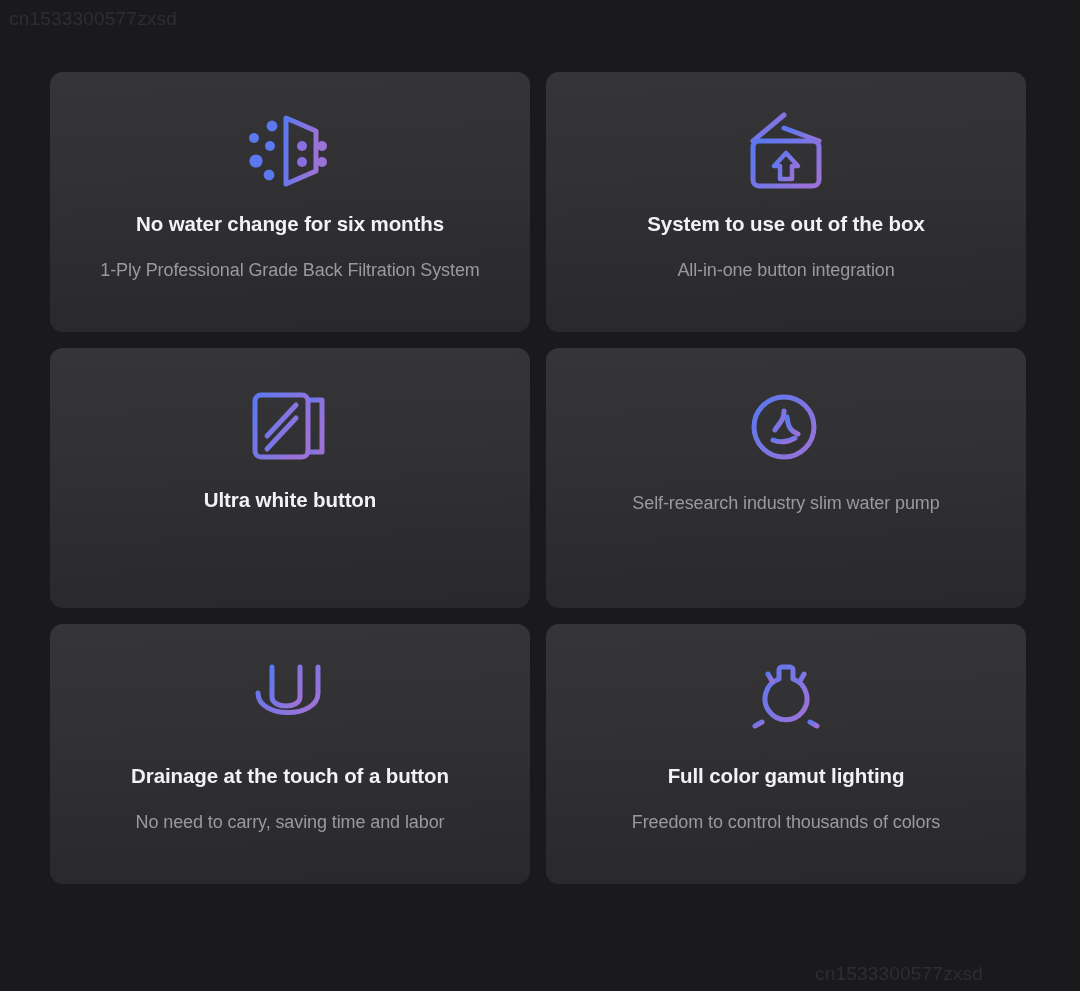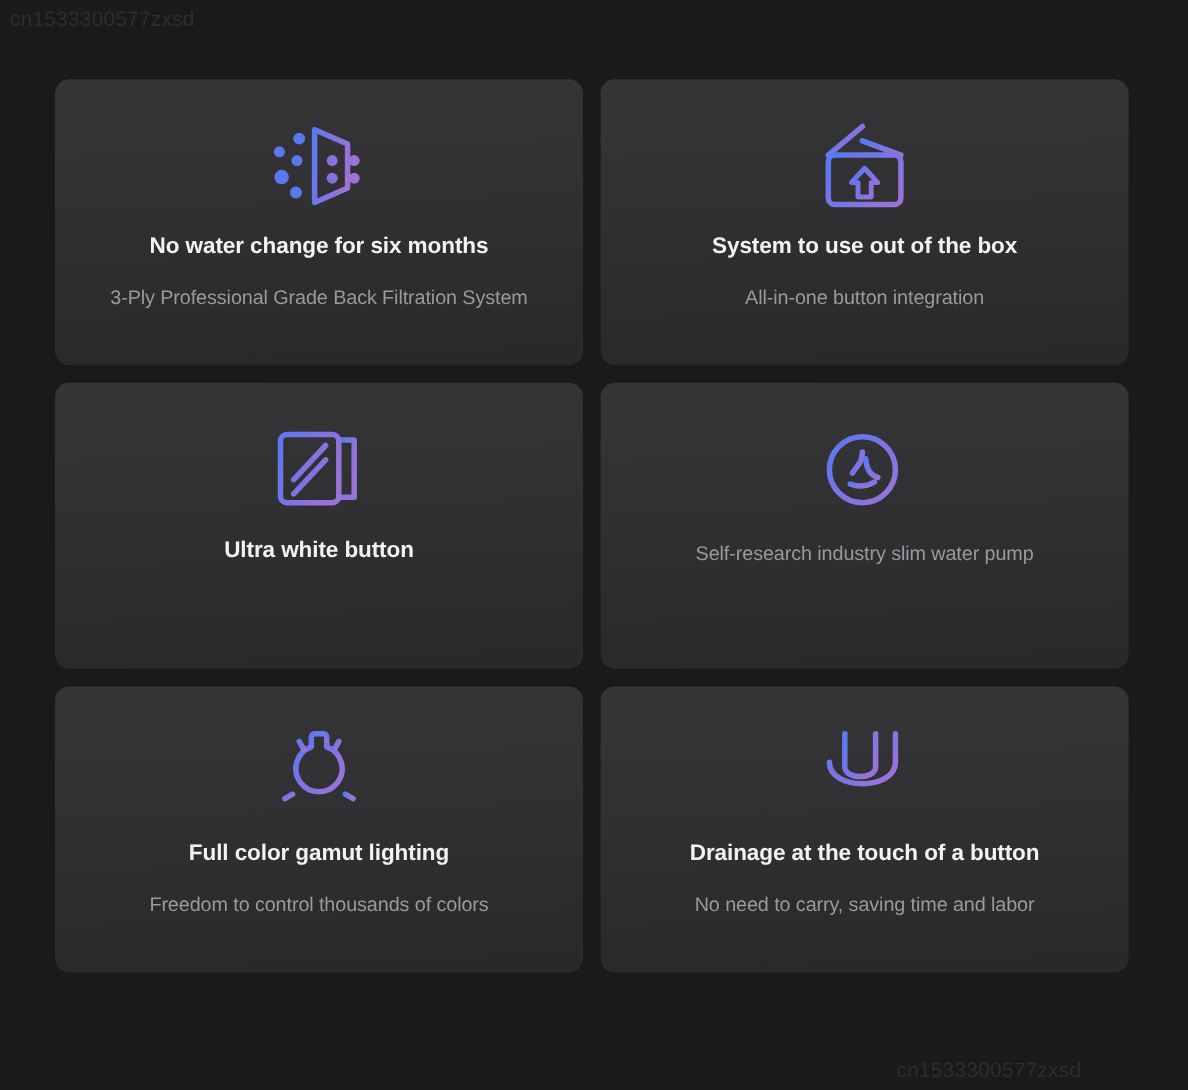--- a/index.html
+++ b/index.html
@@ -116,21 +116,21 @@
         <circle cx="10" cy="48" r="6.6" fill="#5b78f0"></circle>
         <circle cx="23" cy="62" r="5.4" fill="#5b78f0"></circle>
 
         <circle cx="56" cy="33" r="5.0" fill="#8a6fdc"></circle>
         <circle cx="76" cy="33" r="5.0" fill="#9a72d8"></circle>
         <circle cx="56" cy="49" r="5.0" fill="#8a6fdc"></circle>
         <circle cx="76" cy="49" r="5.0" fill="#9a72d8"></circle>
       </svg>
     </div>
     <div class="card-title">No water change for six months</div>
-    <div class="card-sub">3-Ply Professional Grade Back Filtration System</div>
+    <div class="card-sub">1-Ply Professional Grade Back Filtration System</div>
   </div>
 
   <div class="card">
     <div class="icon-wrap">
       <svg width="78" height="80" viewBox="0 0 78 80" fill="none">
         <defs>
           <linearGradient id="g2" x1="0" y1="0.2" x2="1" y2="0.8">
             <stop offset="0%" stop-color="#5b78f0"></stop>
             <stop offset="100%" stop-color="#9a72d8"></stop>
           </linearGradient>
@@ -185,20 +185,43 @@
         <path d="M55 10 L73 10" stroke="url(#g4)" stroke-width="5" stroke-linecap="round"></path>
 
         <path d="M7 66 L25 66" stroke="url(#g4)" stroke-width="5" stroke-linecap="round"></path>
 
         <path d="M38 22 C38 32 33 34 29 41" stroke="url(#g4)" stroke-width="5" stroke-linecap="round" fill="none"></path>
         <path d="M52 45 C44 42 42 37 41 28" stroke="url(#g4)" stroke-width="5" stroke-linecap="round" fill="none"></path>
         <path d="M27 51 C34 54 42 53 49 49" stroke="url(#g4)" stroke-width="5" stroke-linecap="round" fill="none"></path>
       </svg>
     </div>
     <div class="card-sub">Self-research industry slim water pump</div>
+  </div>
+
+  <div class="card">
+    <div class="icon-wrap">
+      <svg width="80" height="80" viewBox="0 0 80 80" fill="none">
+        <defs>
+          <linearGradient id="g5" x1="0" y1="0" x2="1" y2="0.7">
+            <stop offset="0%" stop-color="#5b78f0"></stop>
+            <stop offset="100%" stop-color="#9a72d8"></stop>
+          </linearGradient>
+        </defs>
+
+        <path d="M8 4 L8 28" stroke="url(#g5)" stroke-width="5" stroke-linecap="round"></path>
+
+        <path d="M8 30 C8 56 68 56 68 30 L68 4" stroke="url(#g5)" stroke-width="5" stroke-linecap="round" fill="none"></path>
+
+        <path d="M22 4 L22 34 C22 46 50 46 50 34 L50 4" stroke="url(#g5)" stroke-width="5" stroke-linecap="round" fill="none"></path>
+
+        <path d="M30 68 L44 68" stroke="url(#g5)" stroke-width="5.5" stroke-linecap="round"></path>
+      </svg>
+    </div>
+    <div class="card-title">Drainage at the touch of a button</div>
+    <div class="card-sub">No need to carry, saving time and labor</div>
   </div>
 
   <div class="card">
     <div class="icon-wrap">
       <svg width="84" height="82" viewBox="0 0 84 82" fill="none">
         <defs>
           <linearGradient id="g6" x1="0" y1="0" x2="1" y2="0.8">
             <stop offset="0%" stop-color="#5b78f0"></stop>
             <stop offset="100%" stop-color="#9a72d8"></stop>
           </linearGradient>
@@ -213,36 +236,13 @@
         <path d="M72 40 L80 40" stroke="url(#g6)" stroke-width="5" stroke-linecap="round"></path>
         <path d="M11 64 L18 60" stroke="url(#g6)" stroke-width="5" stroke-linecap="round"></path>
         <path d="M73 64 L66 60" stroke="url(#g6)" stroke-width="5" stroke-linecap="round"></path>
         <path d="M42 72 L42 79" stroke="url(#g6)" stroke-width="5" stroke-linecap="round"></path>
       </svg>
     </div>
     <div class="card-title">Full color gamut lighting</div>
     <div class="card-sub">Freedom to control thousands of colors</div>
   </div>
 
-  <div class="card">
-    <div class="icon-wrap">
-      <svg width="80" height="80" viewBox="0 0 80 80" fill="none">
-        <defs>
-          <linearGradient id="g5" x1="0" y1="0" x2="1" y2="0.7">
-            <stop offset="0%" stop-color="#5b78f0"></stop>
-            <stop offset="100%" stop-color="#9a72d8"></stop>
-          </linearGradient>
-        </defs>
-
-        <path d="M8 4 L8 28" stroke="url(#g5)" stroke-width="5" stroke-linecap="round"></path>
-
-        <path d="M8 30 C8 56 68 56 68 30 L68 4" stroke="url(#g5)" stroke-width="5" stroke-linecap="round" fill="none"></path>
-
-        <path d="M22 4 L22 34 C22 46 50 46 50 34 L50 4" stroke="url(#g5)" stroke-width="5" stroke-linecap="round" fill="none"></path>
-
-        <path d="M30 68 L44 68" stroke="url(#g5)" stroke-width="5.5" stroke-linecap="round"></path>
-      </svg>
-    </div>
-    <div class="card-title">Drainage at the touch of a button</div>
-    <div class="card-sub">No need to carry, saving time and labor</div>
-  </div>
-
 </div>
 
 </body></html>

